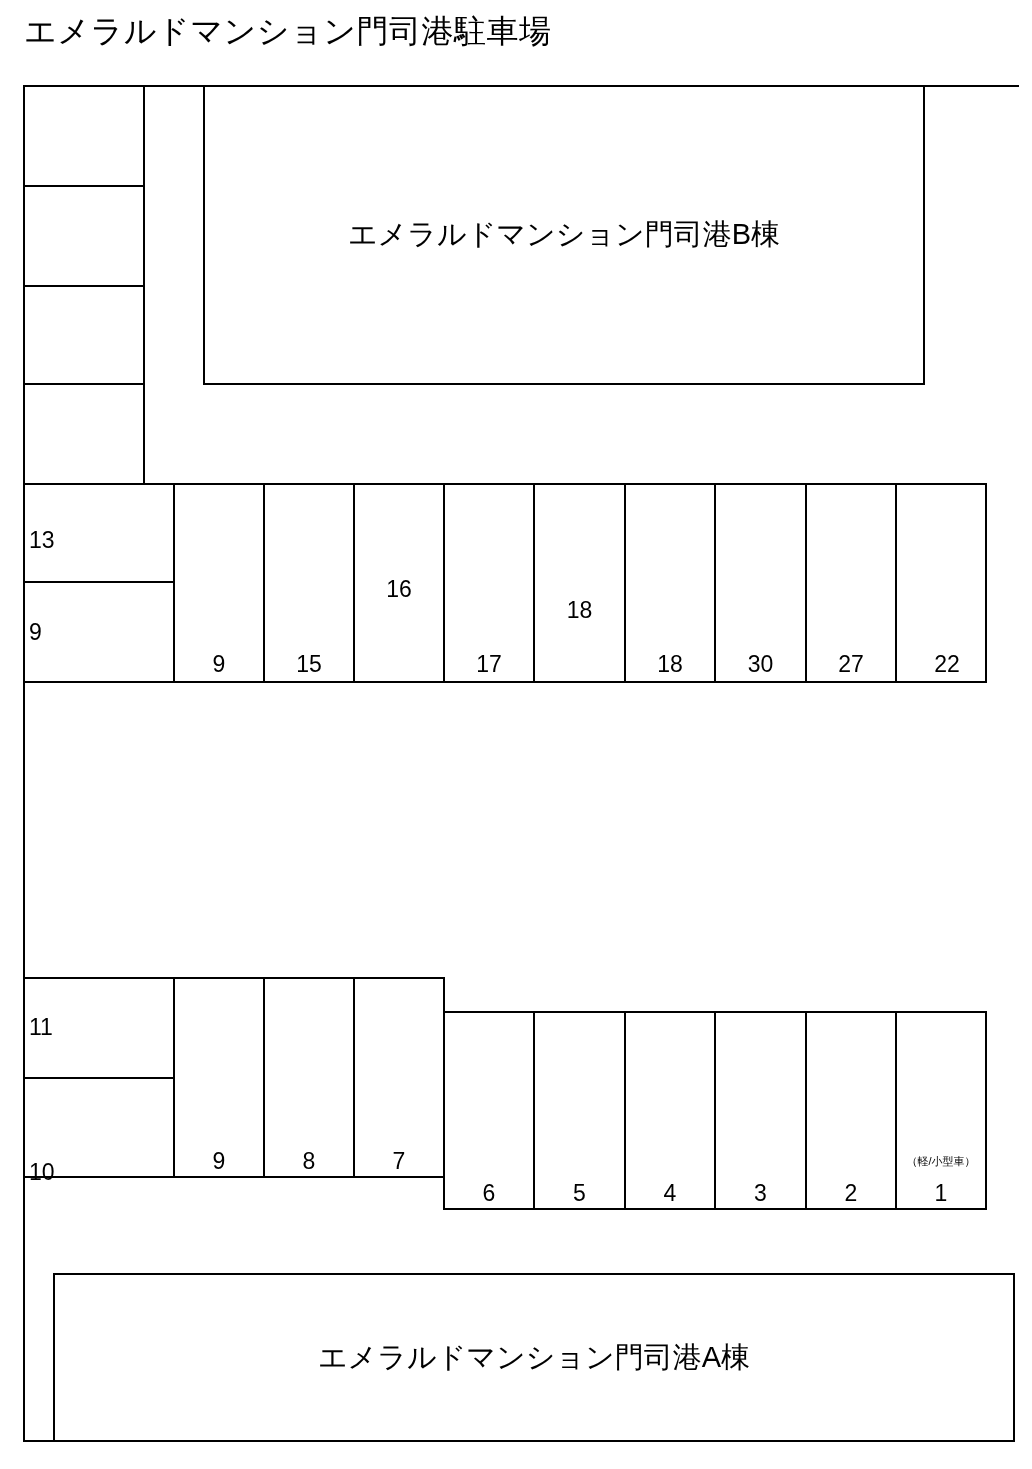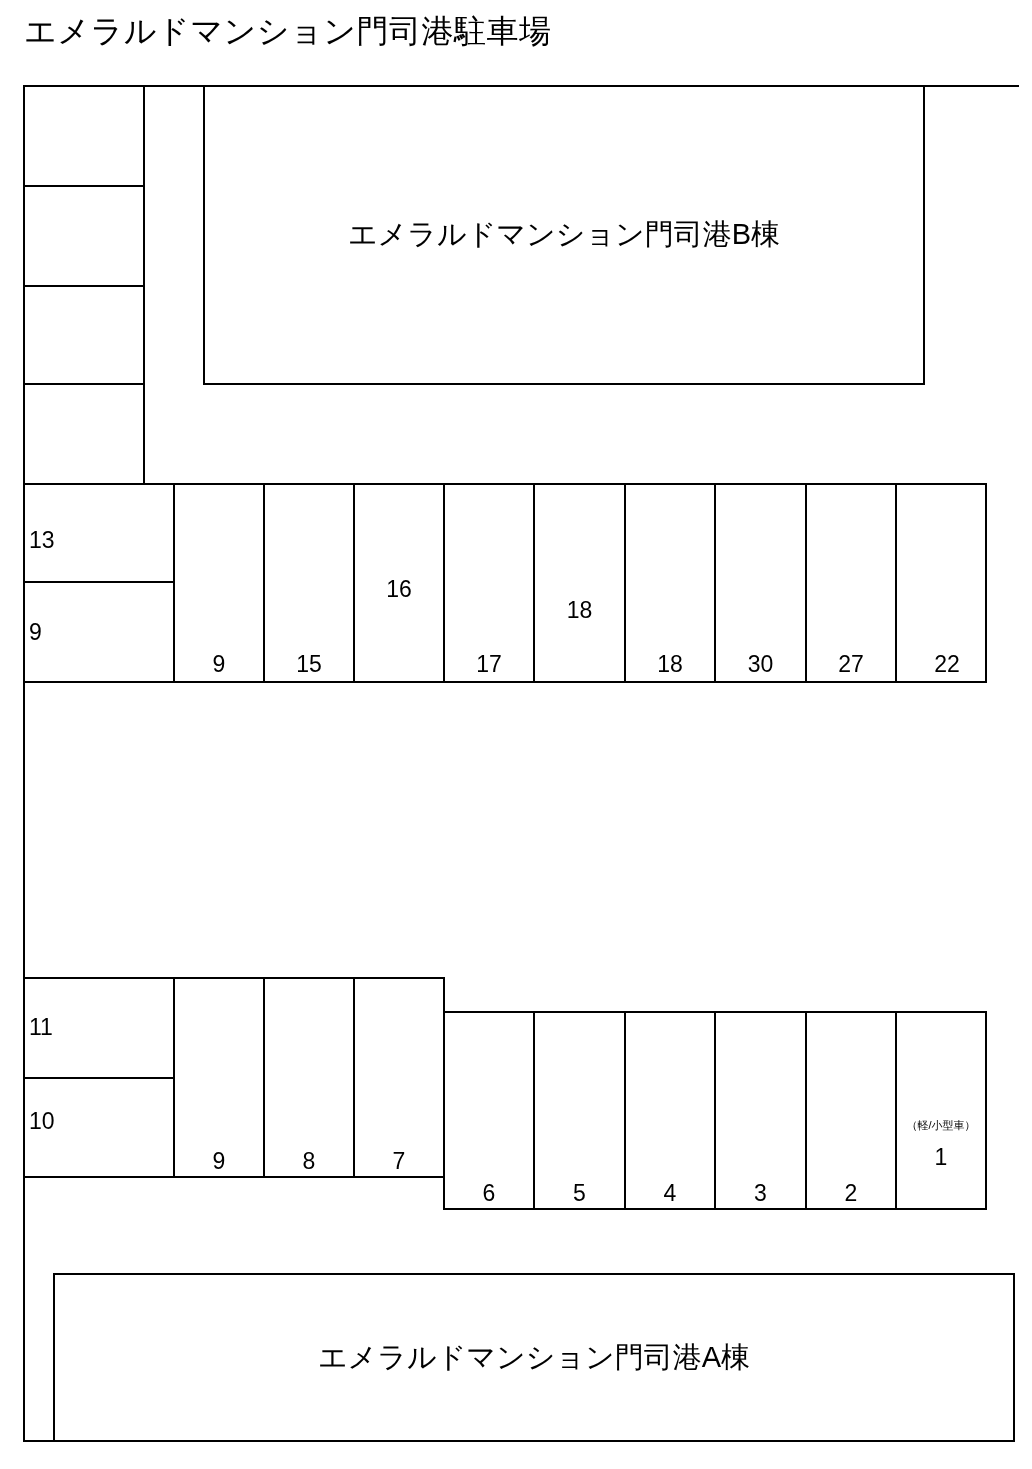--- a/index.html
+++ b/index.html
@@ -74,21 +74,21 @@
   <div class="stall col" style="left:805px;top:483px;width:92px;height:198px">
     <span class="num">27</span>
   </div>
   <div class="stall col" style="left:895px;top:483px;width:104px;height:198px">
     <span class="num">22</span>
   </div>
 
   <div class="stall side" style="left:23px;top:977px;width:152px;height:100px">
     <span class="num">11</span>
   </div>
-  <div class="stall side" style="left:23px;top:1077px;width:152px;height:88px">
+  <div class="stall side" style="left:23px;top:1128px;width:152px;height:88px">
     <span class="num">10</span>
   </div>
 
   <div class="stall col" style="left:173px;top:977px;width:92px;height:201px">
     <span class="num">9</span>
   </div>
   <div class="stall col" style="left:263px;top:977px;width:92px;height:201px">
     <span class="num">8</span>
   </div>
   <div class="stall col" style="left:353px;top:977px;width:92px;height:201px">
@@ -103,21 +103,21 @@
   </div>
   <div class="stall col" style="left:624px;top:1011px;width:92px;height:199px">
     <span class="num">4</span>
   </div>
   <div class="stall col" style="left:714px;top:1011px;width:93px;height:199px">
     <span class="num">3</span>
   </div>
   <div class="stall col" style="left:805px;top:1011px;width:92px;height:199px">
     <span class="num">2</span>
   </div>
-  <div class="stall col" style="left:895px;top:975px;width:92px;height:199px">
+  <div class="stall col" style="left:895px;top:1011px;width:92px;height:199px">
     <span class="note">（軽/小型車）</span>
     <span class="num">1</span>
   </div>
 
   <div id="walls">
       <div class="ln" style="left: 23px; top: 85px; width: 996px; height: 2px; background: rgb(0, 0, 0);"></div>
       <div class="ln" style="left: 23px; top: 85px; width: 2px; height: 1357px; background: rgb(0, 0, 0);"></div>
       <div class="ln" style="left: 143px; top: 85px; width: 2px; height: 400px; background: rgb(0, 0, 0);"></div>
       <div class="ln" style="left: 203px; top: 85px; width: 2px; height: 300px; background: rgb(0, 0, 0);"></div>
       <div class="ln" style="left: 923px; top: 85px; width: 2px; height: 300px; background: rgb(0, 0, 0);"></div>

